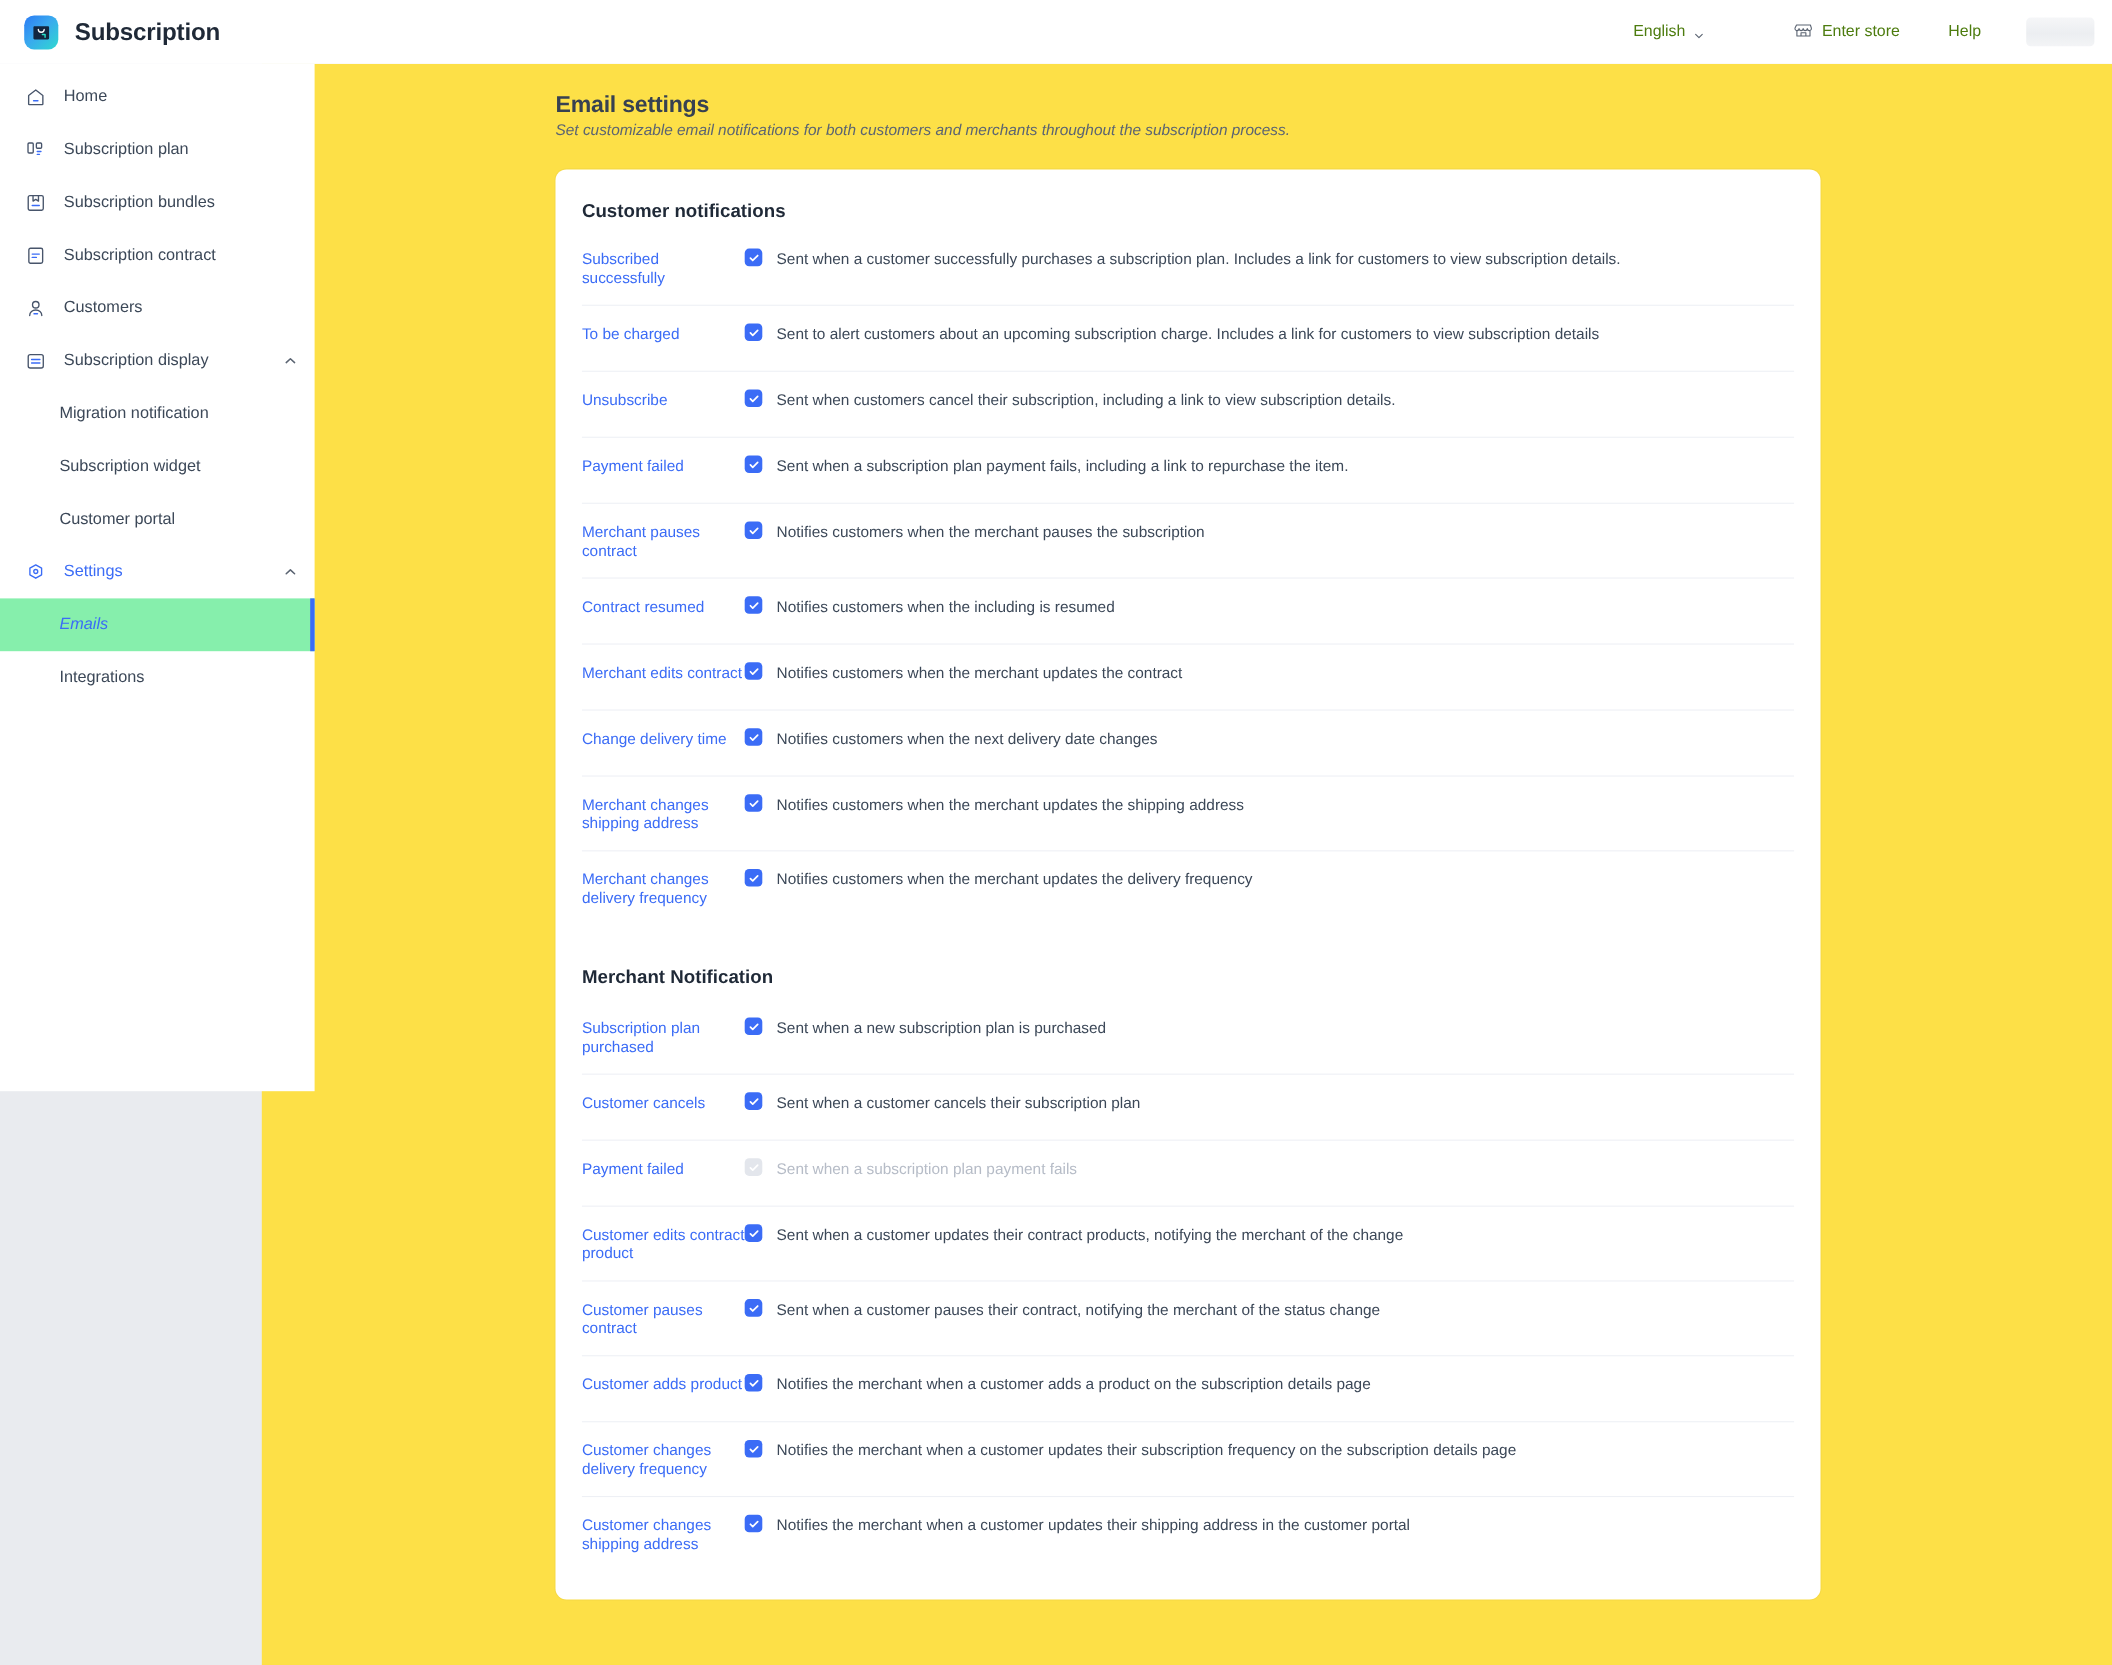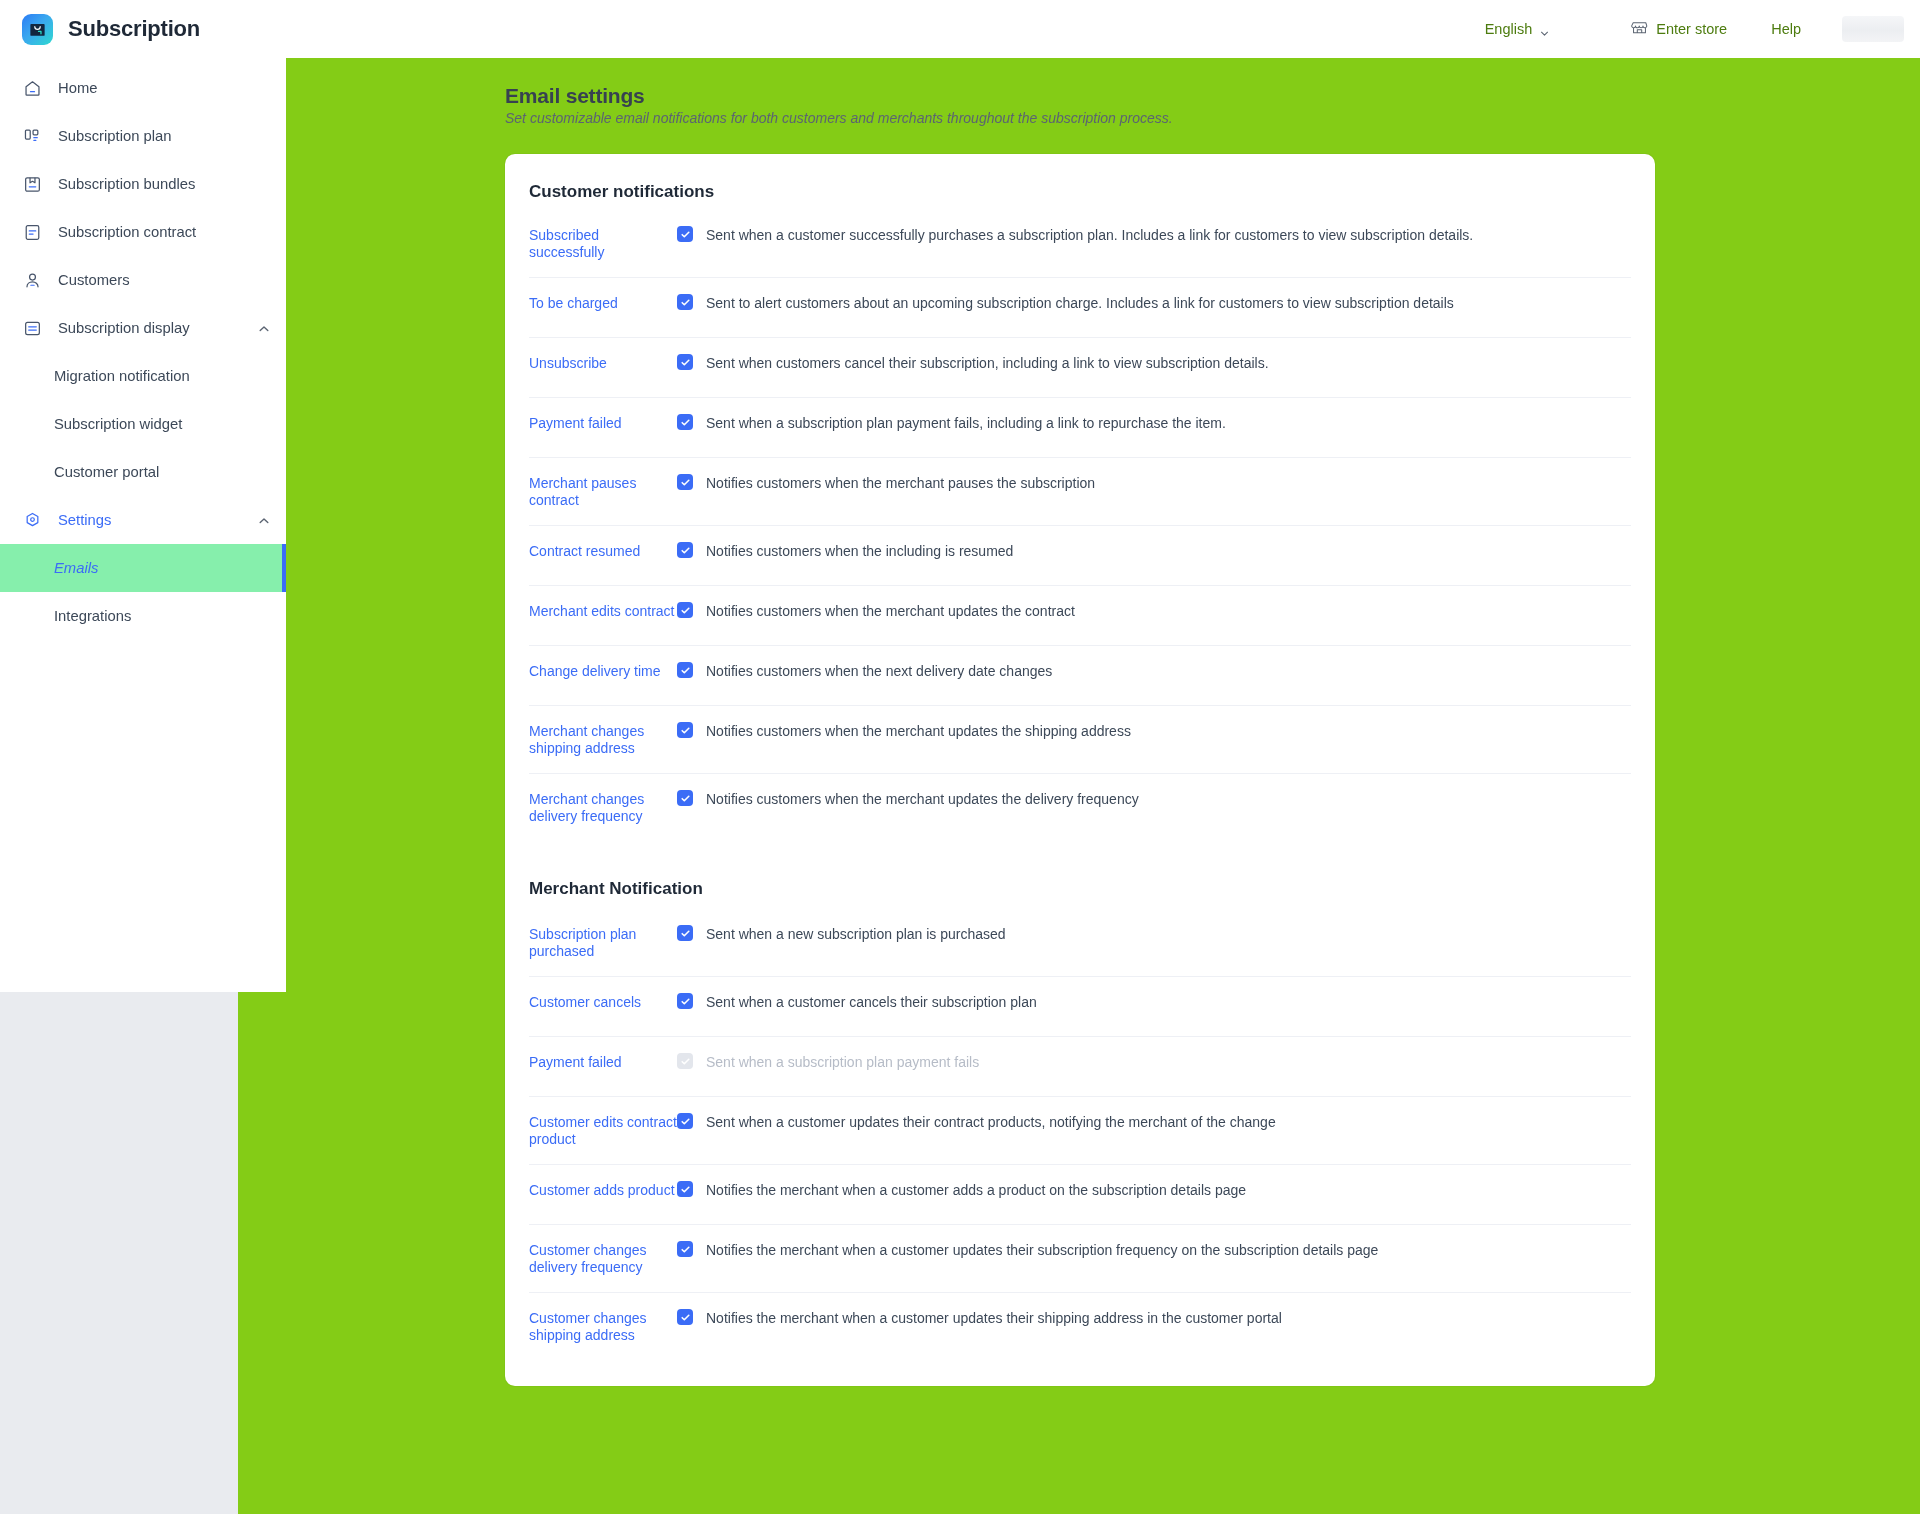--- a/index.html
+++ b/index.html
@@ -83,21 +83,21 @@
   .nav-item.selected .nav-label { color: #3b6cf6; }
   .nav-item.selected::after {
     content: ""; position: absolute; right: 0; top: 0;
     width: 4px; height: 100%; background: #3b6cf6;
   }
 
   
   .main {
     position: absolute; top: 58px; left: 238px;
     width: 1682px; height: 1456px;
-    background: #84cc16;
+    background: #fde047;
     overflow: hidden;
   }
   .page-head { padding: 26px 0 0 267px; }
   .page-title {
     font-size: 21px; font-weight: 600; color: #374151; letter-spacing: -0.2px;
   }
   .page-sub {
     margin-top: 2px; font-size: 14px; color: #5b6472; font-style: italic;
   }
 
@@ -456,20 +456,31 @@
           <div class="row-body">
             <span class="cbox">
               <svg width="11" height="11" viewBox="0 0 12 12" fill="none">
                 <path d="M2.4 6.2 4.7 8.5 9.6 3.6" stroke="#ffffff" stroke-width="1.7" stroke-linecap="round" stroke-linejoin="round"></path>
               </svg>
             </span>
             <span class="row-desc">Sent when a customer updates their contract products, notifying the merchant of the change</span>
           </div>
         </div>
         <div class="row">
+          <a class="row-name">Customer pauses contract</a>
+          <div class="row-body">
+            <span class="cbox">
+              <svg width="11" height="11" viewBox="0 0 12 12" fill="none">
+                <path d="M2.4 6.2 4.7 8.5 9.6 3.6" stroke="#ffffff" stroke-width="1.7" stroke-linecap="round" stroke-linejoin="round"></path>
+              </svg>
+            </span>
+            <span class="row-desc">Sent when a customer pauses their contract, notifying the merchant of the status change</span>
+          </div>
+        </div>
+        <div class="row">
           <a class="row-name">Customer adds product</a>
           <div class="row-body">
             <span class="cbox">
               <svg width="11" height="11" viewBox="0 0 12 12" fill="none">
                 <path d="M2.4 6.2 4.7 8.5 9.6 3.6" stroke="#ffffff" stroke-width="1.7" stroke-linecap="round" stroke-linejoin="round"></path>
               </svg>
             </span>
             <span class="row-desc">Notifies the merchant when a customer adds a product on the subscription details page</span>
           </div>
         </div>

